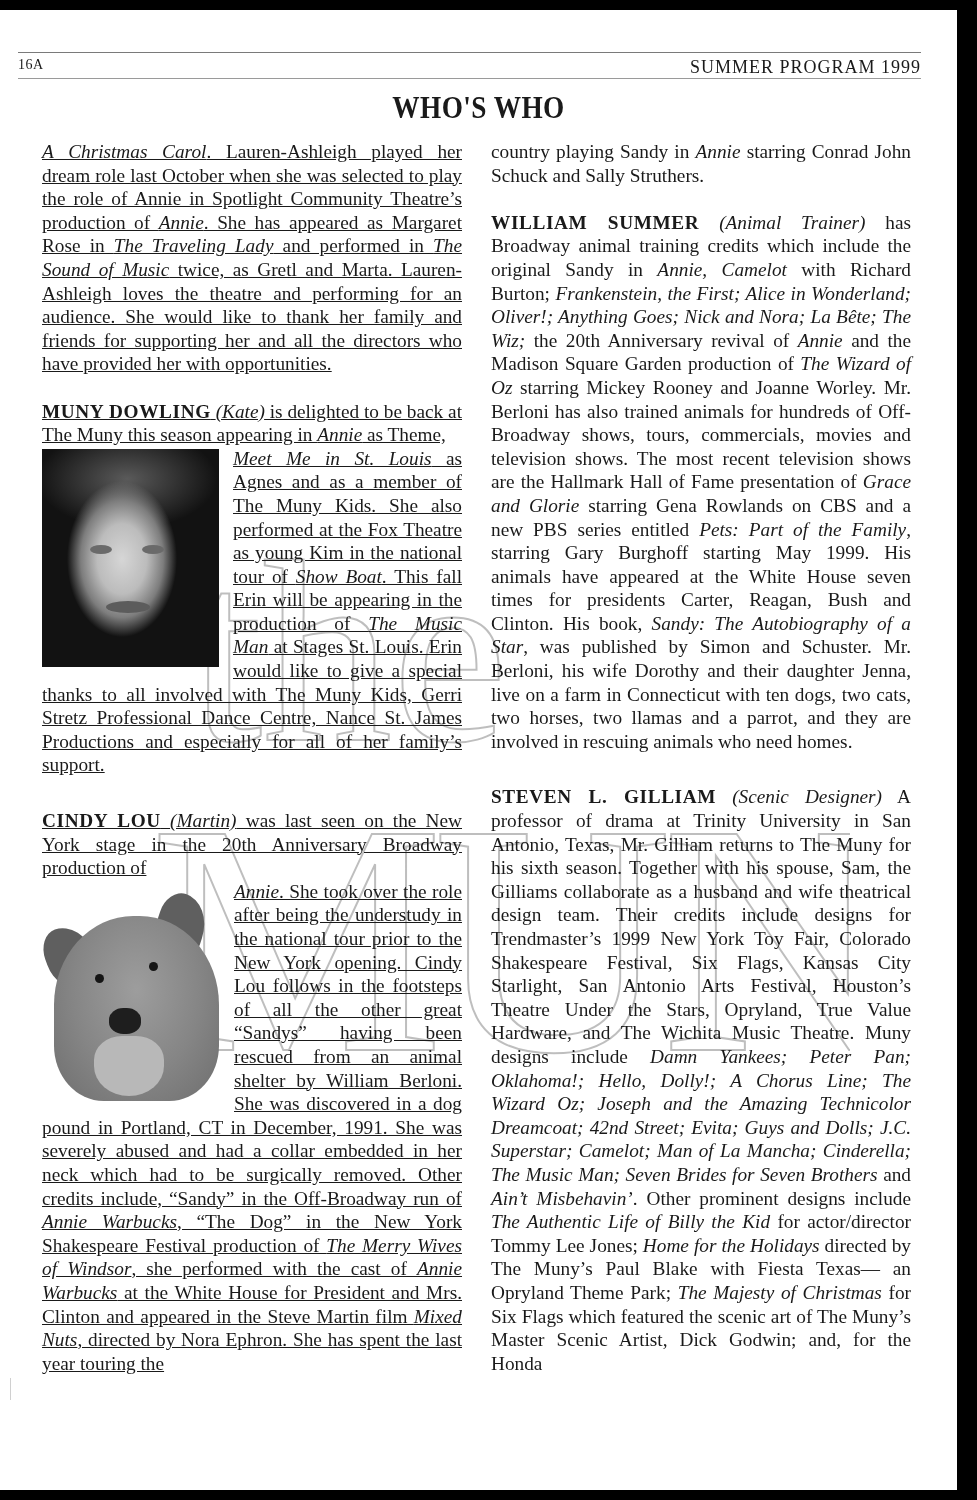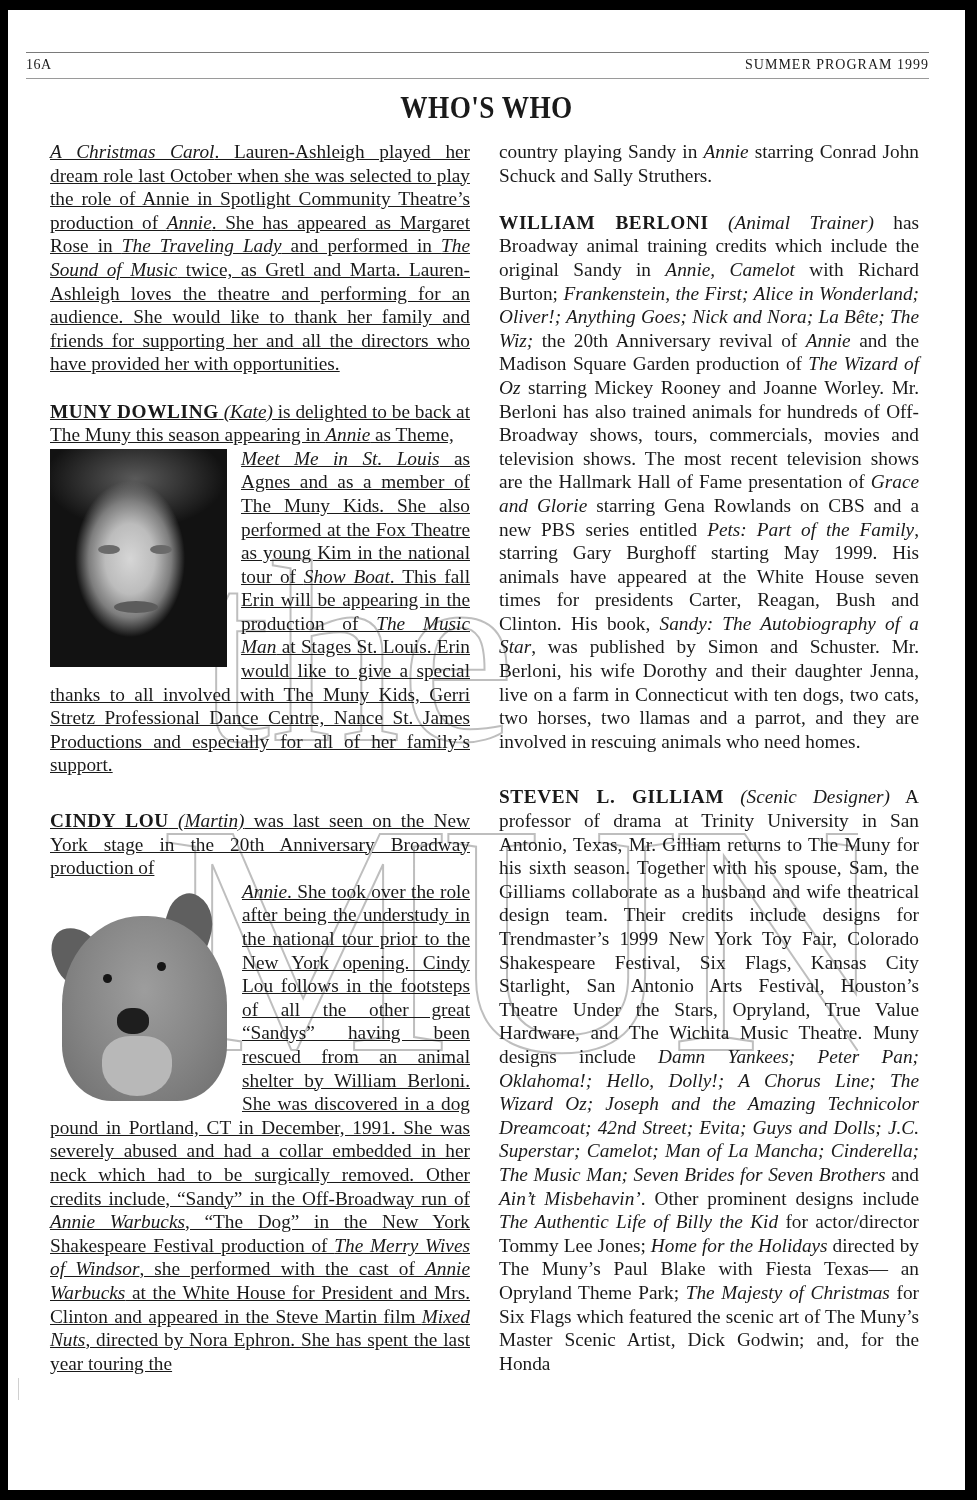--- a/index.html
+++ b/index.html
@@ -1,27 +1,27 @@
 <!DOCTYPE html>
 <html><head>
   <meta charset="utf-8">
   <style>
     * { box-sizing: border-box; margin: 0; padding: 0; }
     html, body { width: 977px; height: 1500px; background: #000; overflow: hidden; }
     .page {
-      position: absolute; left: 8px; top: 10px; width: 957px; height: 1480px;
+      position: absolute; left: 0; top: 10px; width: 957px; height: 1480px;
       background: #fff; overflow: hidden;
       font-family: "Liberation Serif", "DejaVu Serif", serif; color: #1a1a1a;
     }
     .running-head { position: absolute; left: 18px; top: 42px; width: 903px; height: 26px; }
     .rule { position: absolute; left: 0; width: 100%; height: 1px; background: #7a7a7a; }
     .rule.top { top: 0; }
     .rule.bottom { top: 26px; background: #9a9a9a; }
     .page-num { position: absolute; left: 0; top: 5px; font-size: 14px; letter-spacing: 0.5px; }
-    .pub-title { position: absolute; right: 0; top: 5px; font-size: 14px; letter-spacing: 1px; }
+    .pub-title { position: absolute; right: 0; top: 5px; font-size: 18px; letter-spacing: 1px; }
     .page-title {
       position: absolute; left: 0; width: 100%; top: 80px; text-align: center;
       font-size: 31px; font-weight: bold; letter-spacing: 0.5px;
       font-family: "Liberation Serif", serif;
       transform: scaleX(0.88);
     }
     .col {
       position: absolute; top: 130px; width: 420px;
       font-size: 19.3px; line-height: 23.6px; text-align: justify;
     }
@@ -120,21 +120,21 @@
       </span><i>Annie</i><span>.  She took over the role after being the understudy in the national tour prior to the New York opening. Cindy Lou follows in the footsteps of all the other great “Sandys” having been rescued from an animal shelter by William Berloni. She was discovered in a dog pound in Portland, CT in December, 1991.  She was severely abused and had a collar embedded in her neck which had to be surgically removed.  Other credits include, “Sandy” in the Off-Broadway run of </span><i>Annie Warbucks</i><span>, “The Dog” in the New York Shakespeare Festival production of </span><i>The Merry Wives of Windsor</i><span>, she performed with the cast of </span><i>Annie Warbucks</i><span> at the White House for President and Mrs. Clinton and appeared in the Steve Martin film </span><i>Mixed Nuts</i><span>, directed by Nora Ephron.  She has spent the last year touring the</span>
     </p>
   </div>
 
   <div class="col right">
     <p>
       <span>country playing Sandy in </span><i>Annie</i><span> starring Conrad John Schuck and Sally Struthers.</span>
     </p>
 
     <p>
-      <span class="name">WILLIAM BERLONI</span>
+      <span class="name">WILLIAM SUMMER</span>
       <span class="role">(Animal Trainer)</span><span> has Broadway animal training credits which include the original Sandy in </span><i>Annie, Camelot</i><span> with Richard Burton; </span><i>Frankenstein, the First; Alice in Wonderland; Oliver!; Anything Goes; Nick and Nora; La Bête; The Wiz;</i><span> the 20th Anniversary revival of </span><i>Annie</i><span> and the Madison Square Garden production of </span><i>The Wizard of Oz</i><span> starring Mickey Rooney and Joanne Worley.  Mr. Berloni has also trained animals for hundreds of Off-Broadway shows, tours, commercials, movies and television shows.  The most recent television shows are the Hallmark Hall of Fame presentation of </span><i>Grace and Glorie</i><span> starring Gena Rowlands on CBS and a new PBS series entitled </span><i>Pets: Part of the Family</i><span>, starring Gary Burghoff starting May 1999.  His animals have appeared at the White House seven times for presidents Carter, Reagan, Bush and Clinton.  His book, </span><i>Sandy: The Autobiography of a Star</i><span>, was published by Simon and Schuster.  Mr. Berloni, his wife Dorothy and their daughter Jenna, live on a farm in Connecticut with ten dogs, two cats, two horses, two llamas and a parrot, and they are involved in rescuing animals who need homes.</span>
     </p>
 
     <p>
       <span class="name">STEVEN L. GILLIAM</span>
       <span class="role">(Scenic Designer)</span><span> A professor of drama at Trinity University in San Antonio, Texas, Mr. Gilliam returns to The Muny for his sixth season. Together with his spouse, Sam, the Gilliams collaborate as a husband and wife theatrical design team. Their credits include designs for Trendmaster’s 1999 New York Toy Fair, Colorado Shakespeare Festival, Six Flags, Kansas City Starlight, San Antonio Arts Festival, Houston’s Theatre Under the Stars, Opryland, True Value Hardware, and The Wichita Music Theatre. Muny designs include </span><i>Damn Yankees; Peter Pan; Oklahoma!; Hello, Dolly!; A Chorus Line; The Wizard Oz; Joseph and the Amazing Technicolor Dreamcoat; 42nd Street; Evita; Guys and Dolls; J.C. Superstar; Camelot; Man of La Mancha; Cinderella; The Music Man; Seven Brides for Seven Brothers</i><span> and </span><i>Ain’t Misbehavin’</i><span>. Other prominent designs include </span><i>The Authentic Life of Billy the Kid</i><span> for actor/director Tommy Lee Jones; </span><i>Home for the Holidays</i><span> directed by The Muny’s Paul Blake with Fiesta Texas— an Opryland Theme Park; </span><i>The Majesty of Christmas</i><span> for Six Flags which featured the scenic art of The Muny’s Master Scenic Artist, Dick Godwin; and, for the Honda</span>
     </p>
   </div>
 
 </div>

